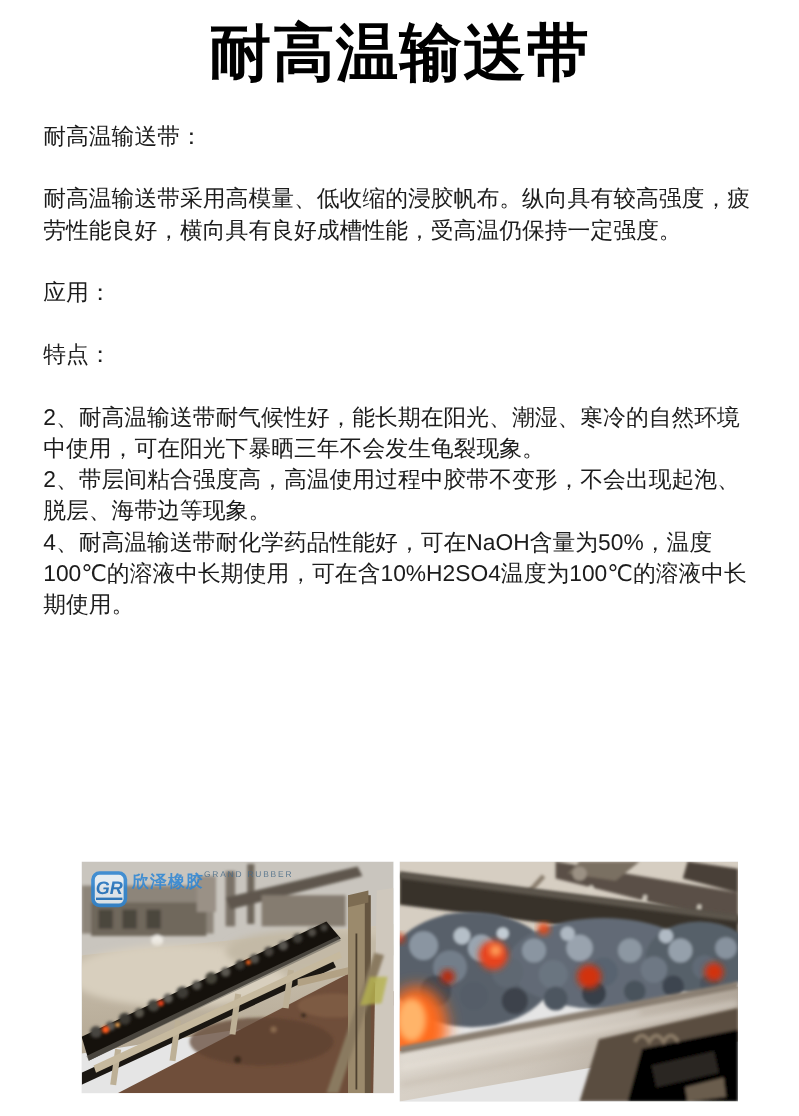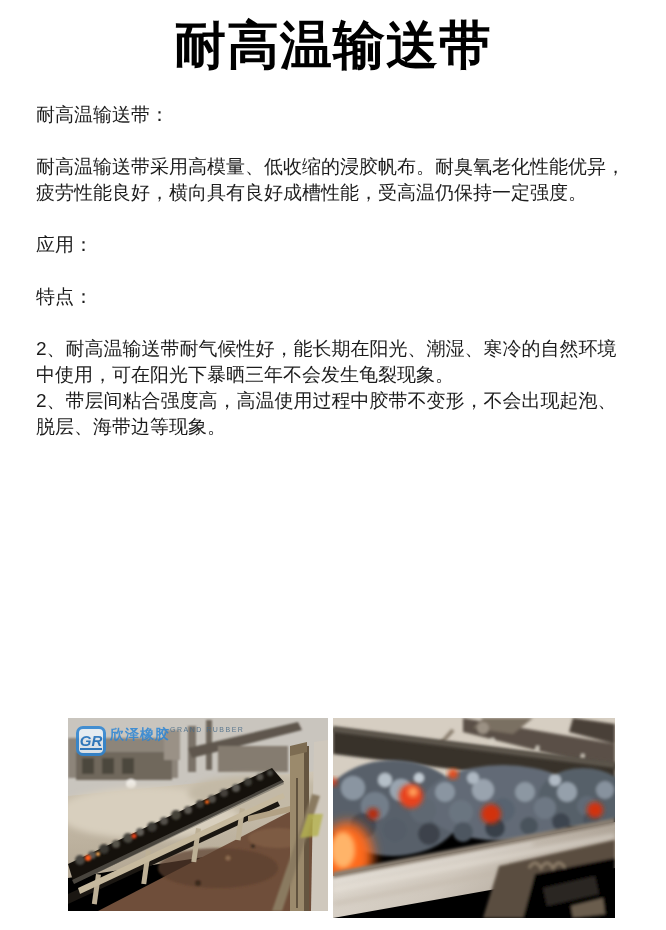--- a/index.html
+++ b/index.html
@@ -20,21 +20,21 @@
     color:#1c1c1c;
   }
   .content p{margin:26px 0 0 0;white-space:pre-wrap;}
   .content p.first{margin-top:26px;}
   .features-list{margin:26px 0 0 0;}
   .feature-item{margin:0;white-space:pre-wrap;}
   .photos{
     position:absolute;left:68px;top:704px;
     display:flex;gap:5px;align-items:flex-start;
   }
-  .photo{margin:0;padding:0;position:relative;overflow:hidden;background:#000000;}
+  .photo{margin:0;padding:0;position:relative;overflow:hidden;background:#e5e5e5;}
   .photo.left{width:260px;height:193px;}
   .photo.right{width:282px;height:200px;}
   .photo svg{display:block;width:100%;height:100%;}
   
   .watermark{
     position:absolute;left:8px;top:8px;
     display:flex;align-items:flex-start;gap:4px;opacity:.85;
   }
   .logo-tile{
     width:30px;height:30px;box-sizing:border-box;
@@ -51,26 +51,27 @@
 </style>
 </head>
 <body>
 
 <div class="page">
 
   <h1 class="page-title">耐高温输送带</h1>
 
   <div class="content">
     <p class="first">耐高温输送带：</p>
-    <p>耐高温输送带采用高模量、低收缩的浸胶帆布。耐臭氧老化性能优异，疲劳性能良好，横向具有良好成槽性能，受高温仍保持一定强度。</p>
+    <p>耐高温输送带采用高模量、低收缩的浸胶帆布。纵向具有较高强度，疲劳性能良好，横向具有良好成槽性能，受高温仍保持一定强度。</p>
     <p>应用：</p>
     <p>特点：</p>
     <div class="features-list">
       <div class="feature-item">2、耐高温输送带耐气候性好，能长期在阳光、潮湿、寒冷的自然环境中使用，可在阳光下暴晒三年不会发生龟裂现象。</div>
       <div class="feature-item">2、带层间粘合强度高，高温使用过程中胶带不变形，不会出现起泡、脱层、海带边等现象。</div>
+      <div class="feature-item">4、耐高温输送带耐化学药品性能好，可在NaOH含量为50%，温度100℃的溶液中长期使用，可在含10%H2SO4温度为100℃的溶液中长期使用。</div>
     </div>
   </div>
 
   <div class="photos">
 
     <figure class="photo left">
       <svg viewBox="0 0 260 193" preserveAspectRatio="none">
         <defs>
           <filter id="b1" x="-20%" y="-20%" width="140%" height="140%">
               <feGaussianBlur stdDeviation="1.3"></feGaussianBlur>

